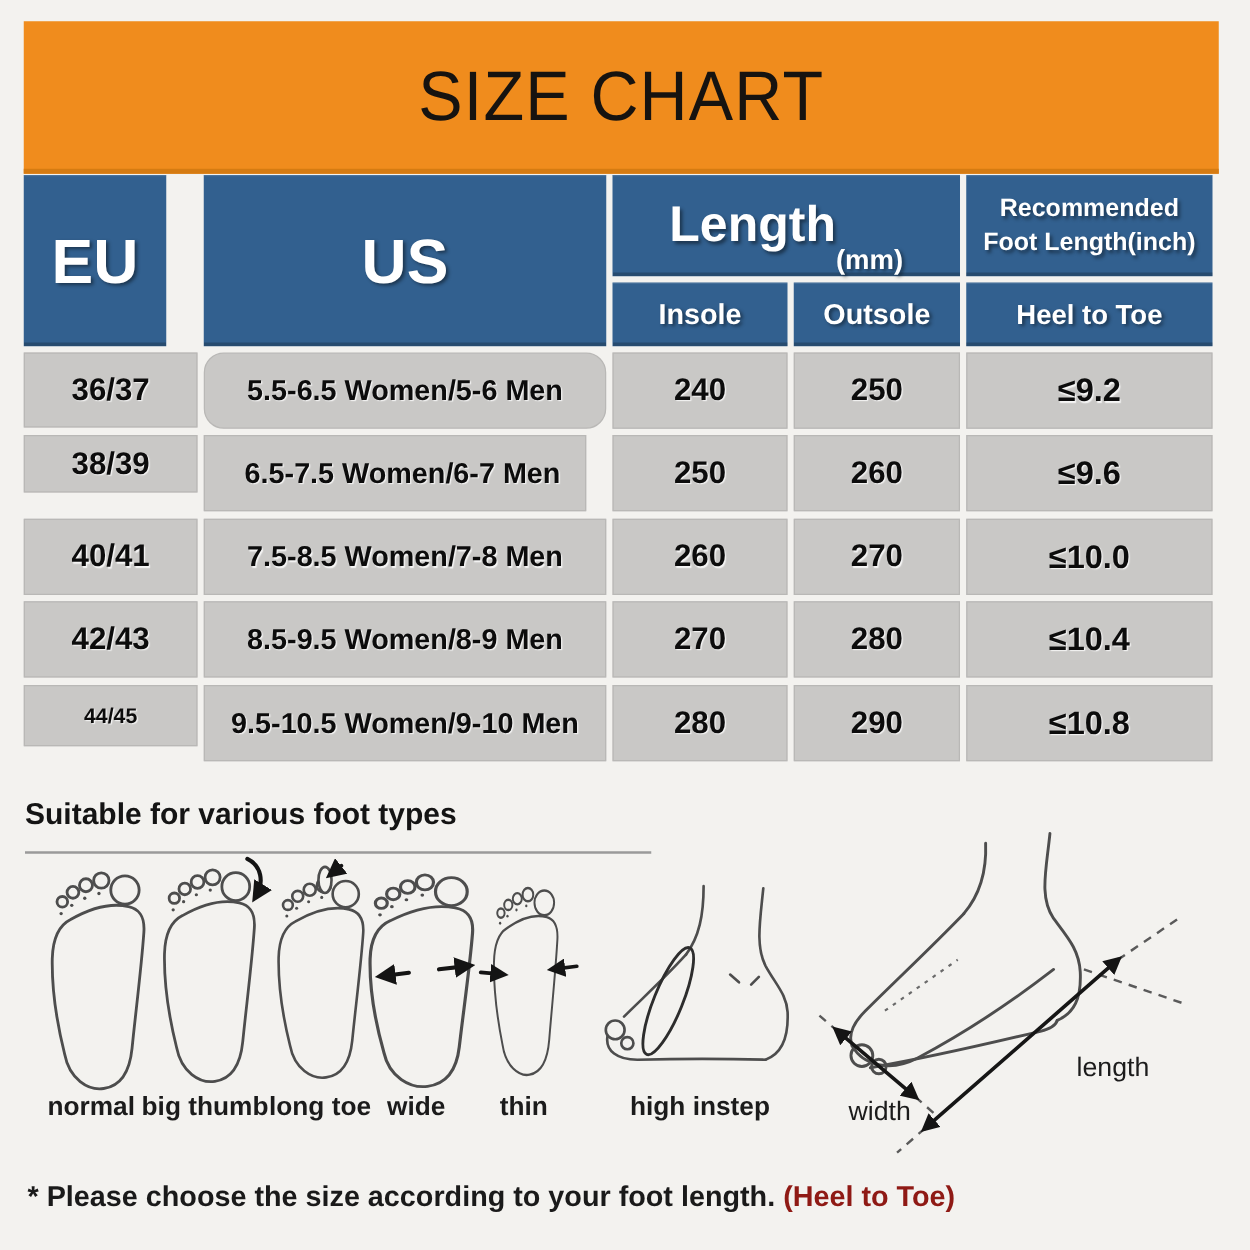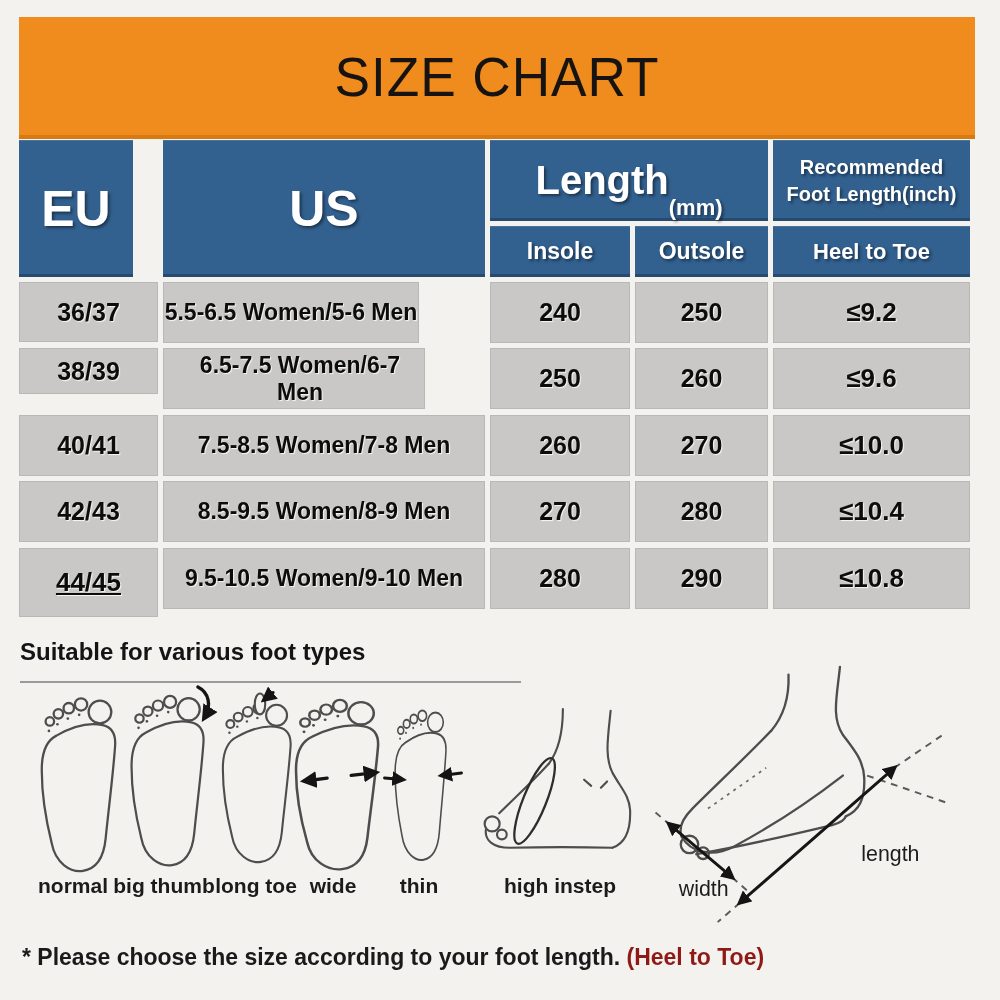--- a/index.html
+++ b/index.html
@@ -89,44 +89,44 @@
       <span>Length</span>
       <span class="unit">(mm)</span>
     </div>
   <div class="cell hcell rec" style="left:773px;top:140px;width:197px;height:81px;font-size:20px;">Recommended
 Foot Length(inch)</div>
   <div class="cell hcell" style="left:490px;top:226px;width:140px;height:51px;font-size:23px;">Insole</div>
   <div class="cell hcell" style="left:635px;top:226px;width:133px;height:51px;font-size:23px;">Outsole</div>
   <div class="cell hcell" style="left:773px;top:226px;width:197px;height:51px;font-size:22px;">Heel to Toe</div>
 
   <div class="cell gcell" style="left:19px;top:282px;width:139px;height:60px;font-size:25px;">36/37</div>
-  <div class="cell gcell" style="left:163px;top:282px;width:256px;height:61px;font-size:23px;">5.5-6.5 Women/5-6 Men</div>
+  <div class="cell gcell" style="left:163px;top:282px;width:322px;height:61px;font-size:23px;border-radius:16px;">5.5-6.5 Women/5-6 Men</div>
   <div class="cell gcell" style="left:490px;top:282px;width:140px;height:61px;font-size:25px;">240</div>
   <div class="cell gcell" style="left:635px;top:282px;width:133px;height:61px;font-size:25px;">250</div>
   <div class="cell gcell" style="left:773px;top:282px;width:197px;height:61px;font-size:26px;">≤9.2</div>
 
   <div class="cell gcell" style="left:19px;top:348px;width:139px;height:46px;font-size:25px;">38/39</div>
-  <div class="cell gcell" style="left:163px;top:348px;width:262px;height:61px;font-size:23px;padding-left:12px;">6.5-7.5 Women/6-7 Men</div>
+  <div class="cell gcell" style="left:163px;top:348px;width:306px;height:61px;font-size:23px;padding-left:12px;">6.5-7.5 Women/6-7 Men</div>
   <div class="cell gcell" style="left:490px;top:348px;width:140px;height:61px;font-size:25px;">250</div>
   <div class="cell gcell" style="left:635px;top:348px;width:133px;height:61px;font-size:25px;">260</div>
   <div class="cell gcell" style="left:773px;top:348px;width:197px;height:61px;font-size:26px;">≤9.6</div>
 
   <div class="cell gcell" style="left:19px;top:415px;width:139px;height:61px;font-size:25px;">40/41</div>
   <div class="cell gcell" style="left:163px;top:415px;width:322px;height:61px;font-size:23px;">7.5-8.5 Women/7-8 Men</div>
   <div class="cell gcell" style="left:490px;top:415px;width:140px;height:61px;font-size:25px;">260</div>
   <div class="cell gcell" style="left:635px;top:415px;width:133px;height:61px;font-size:25px;">270</div>
   <div class="cell gcell" style="left:773px;top:415px;width:197px;height:61px;font-size:26px;">≤10.0</div>
 
   <div class="cell gcell" style="left:19px;top:481px;width:139px;height:61px;font-size:25px;">42/43</div>
   <div class="cell gcell" style="left:163px;top:481px;width:322px;height:61px;font-size:23px;">8.5-9.5 Women/8-9 Men</div>
   <div class="cell gcell" style="left:490px;top:481px;width:140px;height:61px;font-size:25px;">270</div>
   <div class="cell gcell" style="left:635px;top:481px;width:133px;height:61px;font-size:25px;">280</div>
   <div class="cell gcell" style="left:773px;top:481px;width:197px;height:61px;font-size:26px;">≤10.4</div>
 
-  <div class="cell gcell" style="left:19px;top:548px;width:139px;height:69px;font-size:26px;text-decoration:underline;">44/45</div>
+  <div class="cell gcell" style="left:19px;top:548px;width:139px;height:49px;font-size:17px;">44/45</div>
   <div class="cell gcell" style="left:163px;top:548px;width:322px;height:61px;font-size:23px;">9.5-10.5 Women/9-10 Men</div>
   <div class="cell gcell" style="left:490px;top:548px;width:140px;height:61px;font-size:25px;">280</div>
   <div class="cell gcell" style="left:635px;top:548px;width:133px;height:61px;font-size:25px;">290</div>
   <div class="cell gcell" style="left:773px;top:548px;width:197px;height:61px;font-size:26px;">≤10.8</div>
 
   <div class="section-title" style="left:20px;top:638px;">Suitable for various foot types</div>
   <div class="rule"></div>
 
   <svg class="foot" style="left:30px;top:686px;" width="104" height="190" viewBox="0 0 110 200">
     <use href="#footTop"></use>

